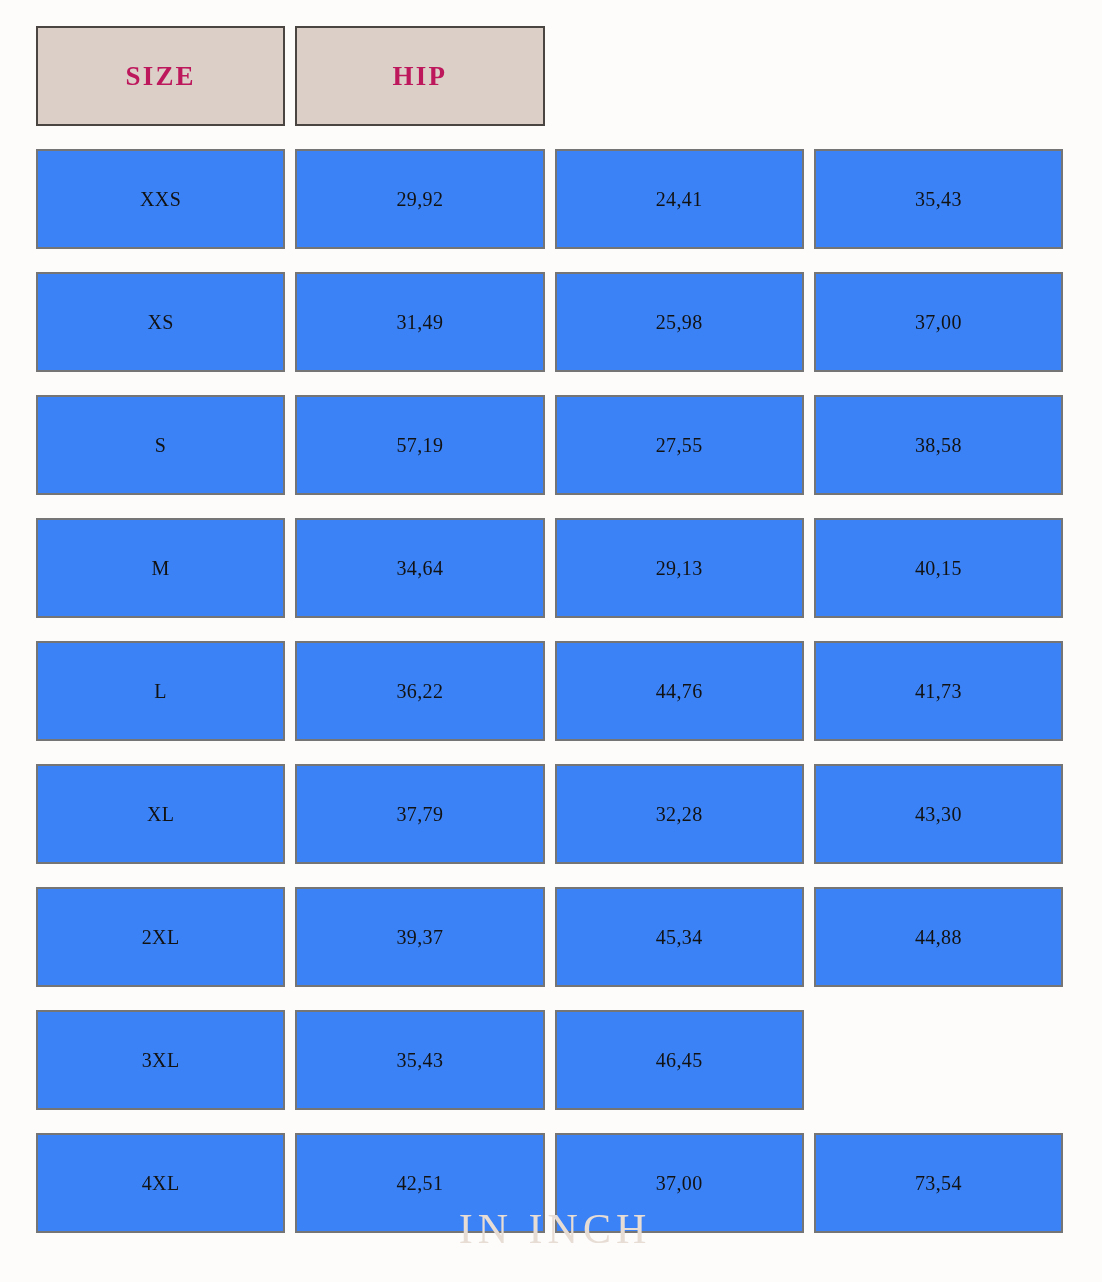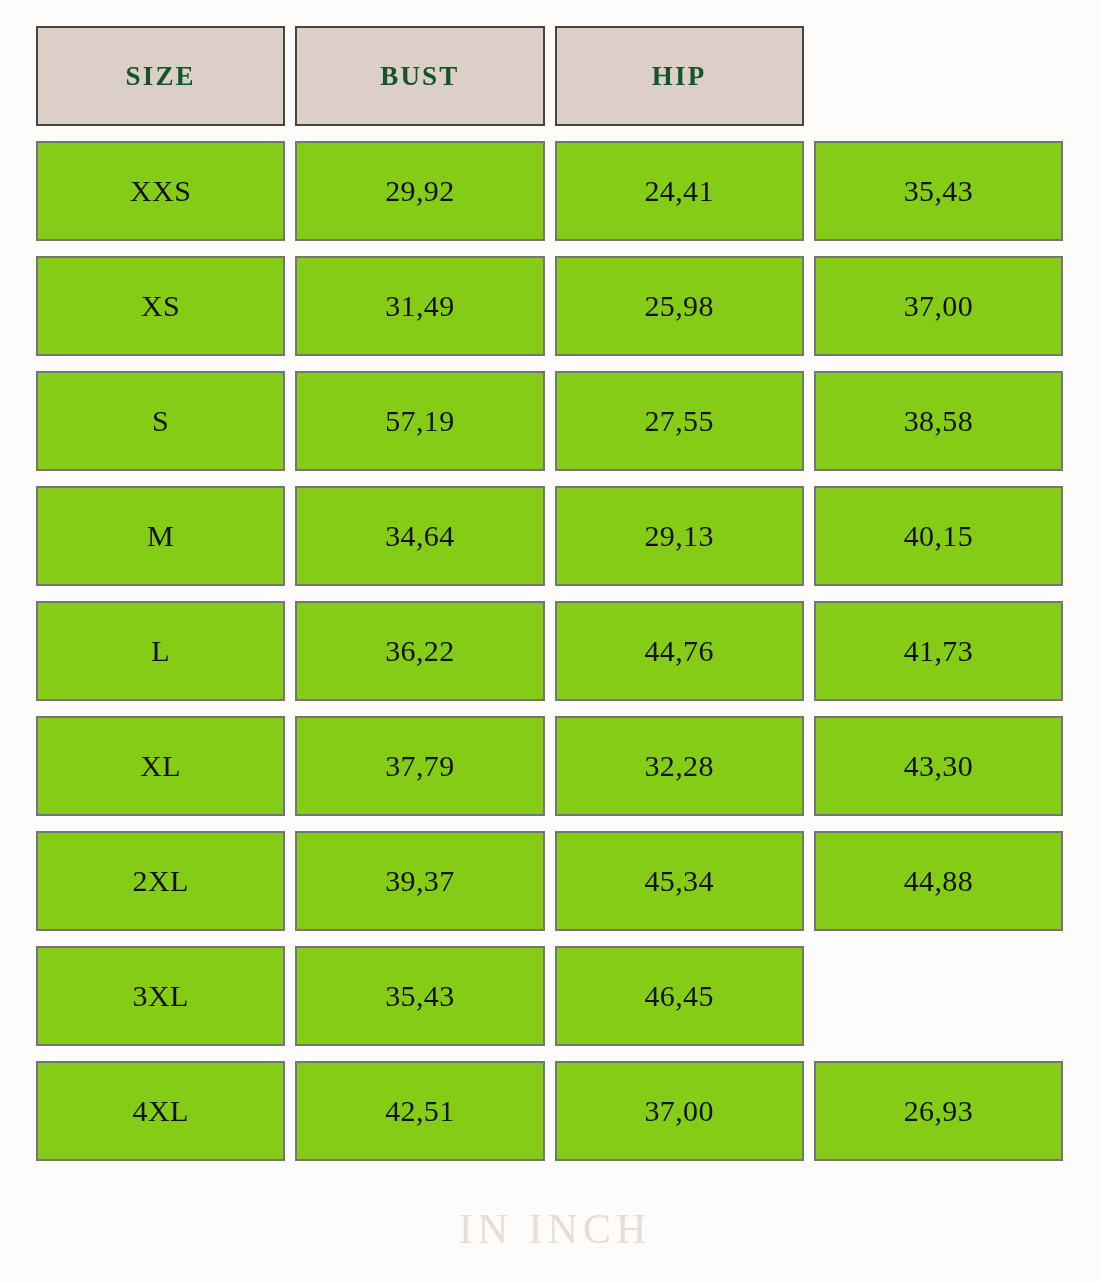--- a/index.html
+++ b/index.html
@@ -33,33 +33,34 @@
 
   .row {
     display: grid;
     grid-template-columns: repeat(4, 1fr);
     column-gap: 10px;
   }
 
   .header-row .cell {
     background: #dbcfc7;
     border: 2px solid #4a4540;
-    color: #14532d;
+    color: #be185d;
     font-weight: 700;
     font-size: 27px;
     letter-spacing: 2.2px;
   }
 
   .data-row .cell {
-    background: #84cc16;
+    background: #3b82f6;
     border: 2px solid #757575;
     color: #121212;
     font-weight: 400;
-    font-size: 30px;
+    font-size: 20px;
     letter-spacing: 0.4px;
+    margin-top: 8px;
   }
 
   .cell {
     height: 100px;
     box-sizing: border-box;
     display: flex;
     align-items: center;
     justify-content: center;
     line-height: 1;
     text-align: center;
@@ -83,21 +84,20 @@
 </style>
 </head>
 <body>
 
 <div class="sheet">
 
   <div class="size-table">
 
     <div class="row header-row">
       <div class="cell">SIZE</div>
-      <div class="cell">BUST</div>
       <div class="cell">HIP</div>
     </div>
 
     <div class="row data-row">
       <div class="cell">XXS</div>
       <div class="cell">29,92</div>
       <div class="cell">24,41</div>
       <div class="cell">35,43</div>
     </div>
 
@@ -146,20 +146,20 @@
     <div class="row data-row">
       <div class="cell">3XL</div>
       <div class="cell">35,43</div>
       <div class="cell">46,45</div>
     </div>
 
     <div class="row data-row">
       <div class="cell">4XL</div>
       <div class="cell">42,51</div>
       <div class="cell">37,00</div>
-      <div class="cell">26,93</div>
+      <div class="cell">73,54</div>
     </div>
 
   </div>
 
   <div class="footer-note">IN INCH</div>
 
 </div>
 
 </body></html>

